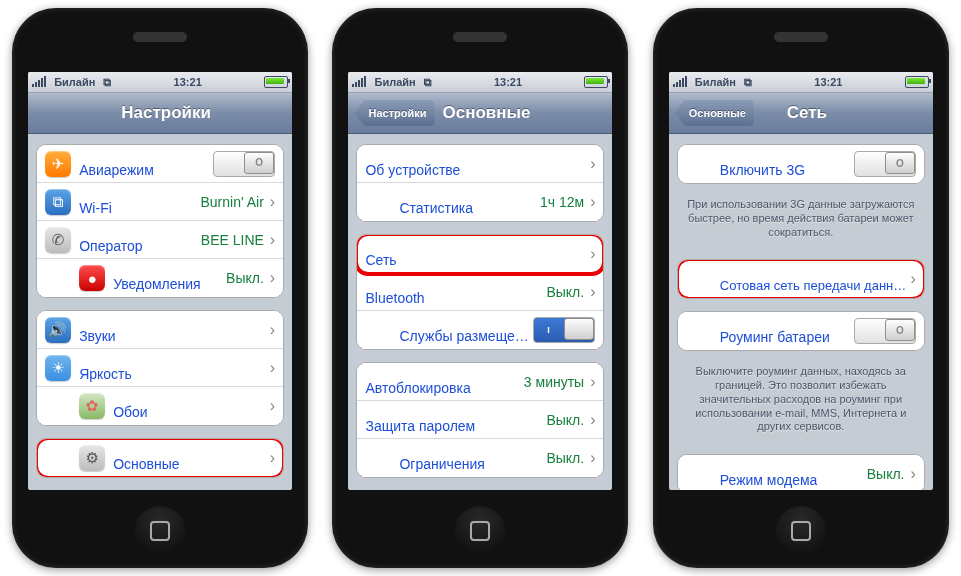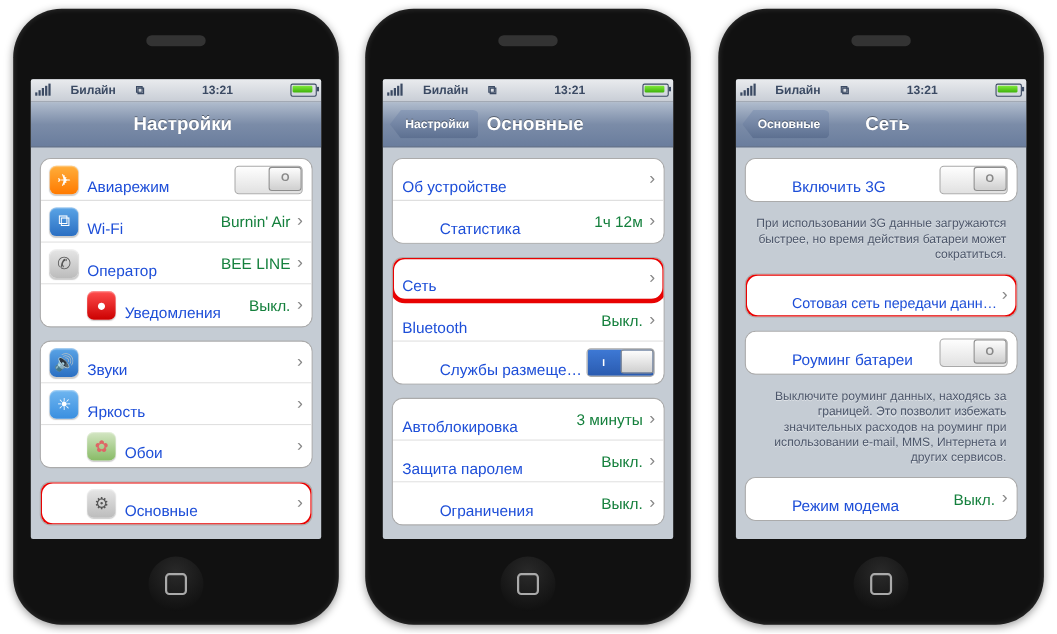--- a/index.html
+++ b/index.html
@@ -69,21 +69,21 @@
     background: linear-gradient(#e9ebee,#c9ced6);
     display: flex;
     align-items: center;
     justify-content: space-between;
     padding: 0 4px;
     font-size: 11px;
     font-weight: bold;
     color: #3b4a63;
     border-bottom: 1px solid #9aa1ac;
   }
-  .status-left { display: flex; align-items: center; gap: 18px; }
+  .status-left { display: flex; align-items: center; gap: 8px; }
   .sig { display:flex; align-items:flex-end; gap:1px; height:10px;}
   .sig i { width:2px; background:#3b4a63; display:block;}
   .sig i:nth-child(1){height:3px;} .sig i:nth-child(2){height:5px;}
   .sig i:nth-child(3){height:7px;} .sig i:nth-child(4){height:9px;}
   .sig i:nth-child(5){height:11px;}
   .wifi { font-size:11px; }
   .battery {
     width: 22px; height: 10px; border: 1px solid #3b4a63; border-radius: 2px;
     position: relative;
   }
@@ -174,22 +174,22 @@
     color:#888; font-size:10px; font-weight:bold;
     box-sizing: border-box;
   }
   .toggle-off .toggle-knob { right: 0; }
   .toggle-on { background: linear-gradient(#3e79d5,#2a5bb0); }
   .toggle-on .toggle-knob { right: 0; }
   .toggle-ind { width:28px; text-align:center; font-size:9px; color:#fff; font-weight:bold; }
   .footer-text {
     font-size: 11px;
     color: #4c566a;
-    text-align: right;
-    padding: 2px 10px 10px 10px;
+    text-align: center;
+    padding: 2px 10px 20px 10px;
     text-shadow: 0 1px 0 rgba(255,255,255,0.5);
     line-height: 1.25;
   }
 </style>
 </head>
 <body>
 
 <div class="phone">
   <div class="screen">
     <div class="status-bar">

